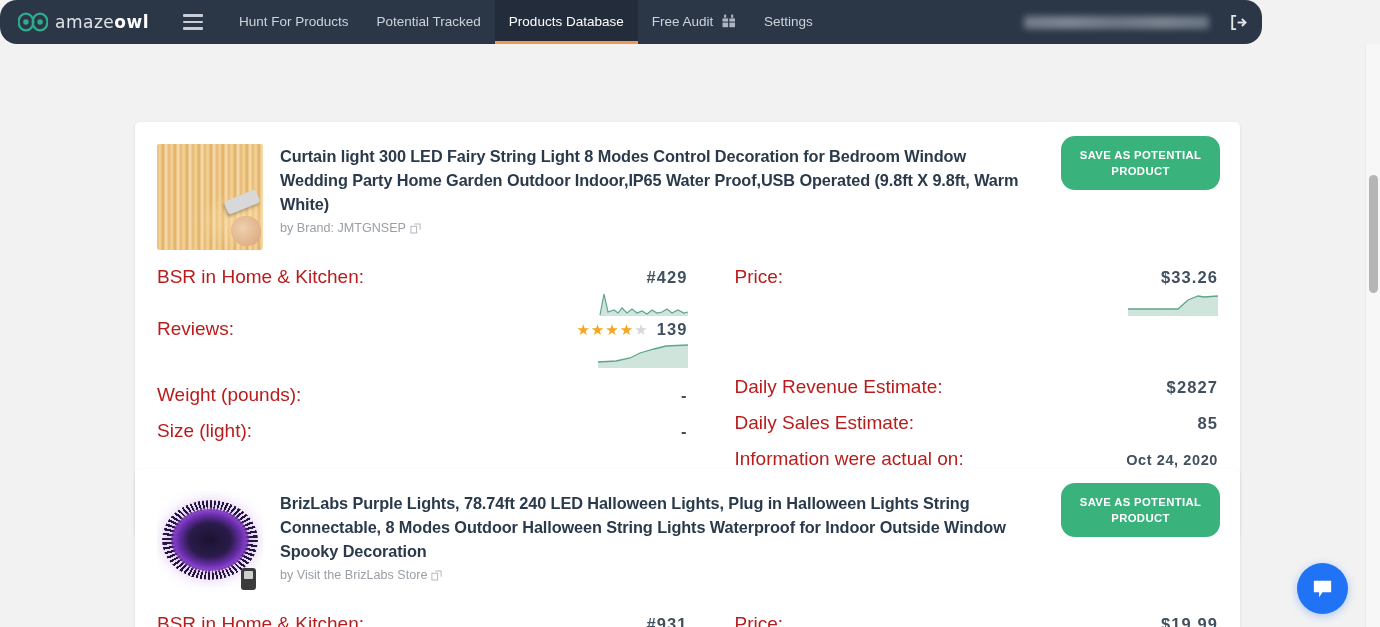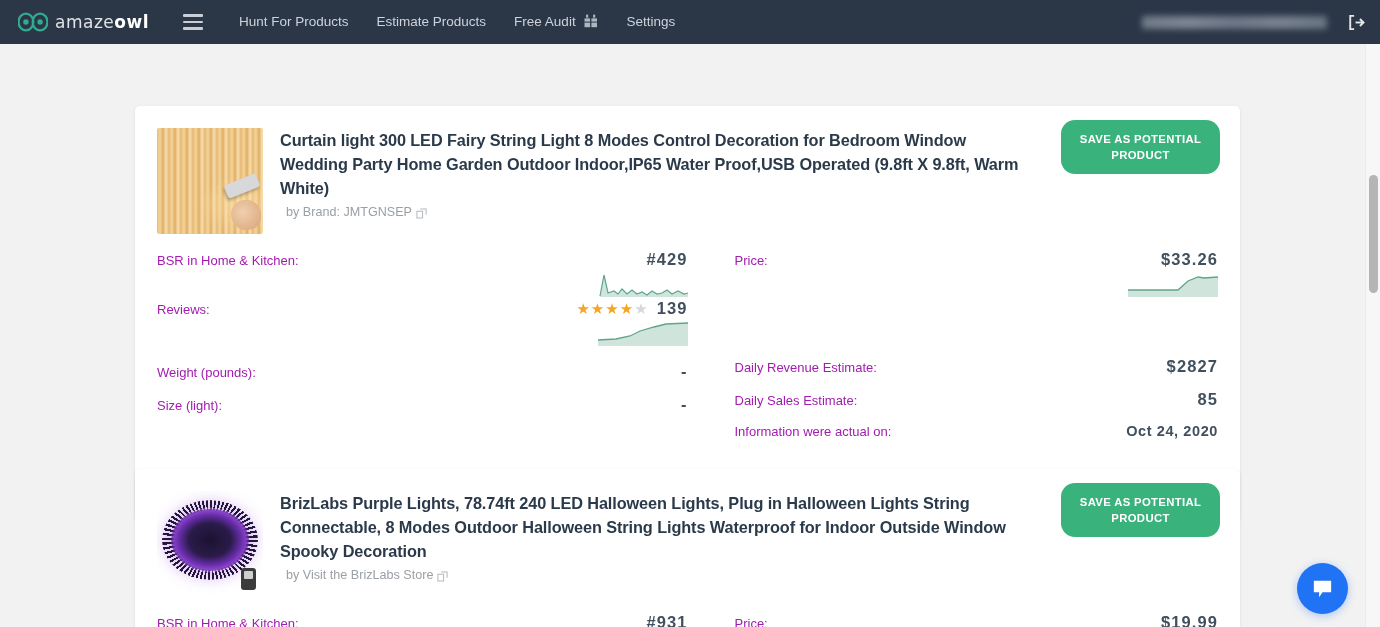--- a/index.html
+++ b/index.html
@@ -5,24 +5,25 @@
   * { box-sizing: border-box; margin: 0; padding: 0; }
   html, body {
     width: 1380px; height: 627px;
     background: #f2f2f2;
     font-family: "Liberation Sans", sans-serif;
     overflow: hidden;
   }
 
   
   .navbar {
-    height: 44px; width: 1380px;
+    height: 44px; width: 1262px;
     background: #2b3647;
     display: flex; align-items: center;
     position: relative;
+    border-radius: 17px;
   }
   .logo-wrap { display: flex; align-items: center; margin-left: 18px; }
   .logo-mark { width: 30px; height: 20px; margin-right: 7px; }
   .logo-text {
     font-size: 17px; color: #dfe3e8; letter-spacing: .5px;
     font-family: "DejaVu Sans", sans-serif;
   }
   .logo-text b { color: #ffffff; font-weight: 700; }
 
   .burger {
@@ -61,21 +62,21 @@
   .page {
     position: relative; width: 1380px; height: 583px;
     background: #f2f2f2; overflow: hidden;
   }
 
   .card {
     position: absolute; left: 135px; width: 1105px;
     background: #ffffff; border-radius: 5px;
     box-shadow: 0 1px 3px rgba(0,0,0,.10);
   }
-  #card-1 { top: 62px; height: 416px; }
+  #card-1 { top: 78px; height: 416px; }
   #card-2 { top: 425px; height: 347px; }
 
   .card-inner { padding: 22px 22px 0 22px; position: relative; }
 
   .prod-head { display: flex; }
 
   .thumb {
     width: 106px; height: 106px; flex: 0 0 106px;
     margin-right: 17px; position: relative; overflow: hidden;
     border-radius: 2px;
@@ -127,21 +128,21 @@
   }
 
   .prod-text { flex: 1; min-width: 0; padding-right: 14px; }
   .prod-title {
     font-size: 16.3px; font-weight: 700; color: #2b3a4a;
     line-height: 24px; letter-spacing: -.1px;
     max-width: 745px;
   }
   .prod-brand {
     font-size: 12.6px; color: #9aa0a6; margin-top: 5px;
-    display: inline-flex; align-items: flex-end; gap: 4px; margin-left: 6px;
+    display: inline-flex; align-items: center; gap: 4px;
   }
 
   .save-btn {
     position: absolute; right: 20px; top: 14px;
     width: 159px; padding: 11px 6px;
     background: #3ab27c; color: #fff;
     border: none; border-radius: 14px;
     font-size: 11.3px; font-weight: 600; letter-spacing: .35px;
     line-height: 16px; text-align: center; cursor: pointer;
     font-family: "Liberation Sans", sans-serif;
@@ -149,21 +150,21 @@
 
   
   .metrics { display: flex; margin-top: 16px; }
   .col { width: 50%; position: relative; }
   .col-right { padding-left: 47px; }
 
   .row {
     display: flex; justify-content: space-between; align-items: baseline;
     position: relative;
   }
-  .lbl { font-size: 13px; color: #a21caf; white-space: nowrap; }
+  .lbl { font-size: 19px; color: #b91c1c; white-space: nowrap; }
   .val {
     font-size: 16.5px; font-weight: 700; color: #41505e;
     letter-spacing: 1.1px; white-space: nowrap;
   }
   .val-sm { font-size: 14.5px; letter-spacing: .6px; margin-left: 28px; }
 
   .spark { height: 30px; position: relative; }
   .spark svg { position: absolute; right: 0; top: 0; display: block; }
 
   .stars-row { display: flex; align-items: center; gap: 9px; }
@@ -218,21 +219,24 @@
     <span></span>
       <span></span>
       <span></span>
   </div>
 
   <div class="nav-links">
     <div class="nav-item">
       <span>Hunt For Products</span>
     </div>
     <div class="nav-item">
-      <span>Estimate Products</span>
+      <span>Potential Tracked</span>
+    </div>
+    <div class="nav-item active">
+      <span>Products Database</span>
     </div>
     <div class="nav-item">
       <span>Free Audit</span>
       <svg class="gift-icon" width="14" height="14" viewBox="0 0 14 14">
         <rect x="0.5" y="4.4" width="5.6" height="3.2" fill="#aeb6c0"></rect>
         <rect x="7.4" y="4.4" width="5.6" height="3.2" fill="#aeb6c0"></rect>
         <rect x="0.5" y="8.6" width="5.6" height="4.6" fill="#aeb6c0"></rect>
         <rect x="7.4" y="8.6" width="5.6" height="4.6" fill="#aeb6c0"></rect>
         <rect x="2.1" y="0.6" width="2.1" height="3.1" fill="#aeb6c0"></rect>
         <rect x="9.1" y="0.6" width="2.1" height="3.1" fill="#aeb6c0"></rect>

